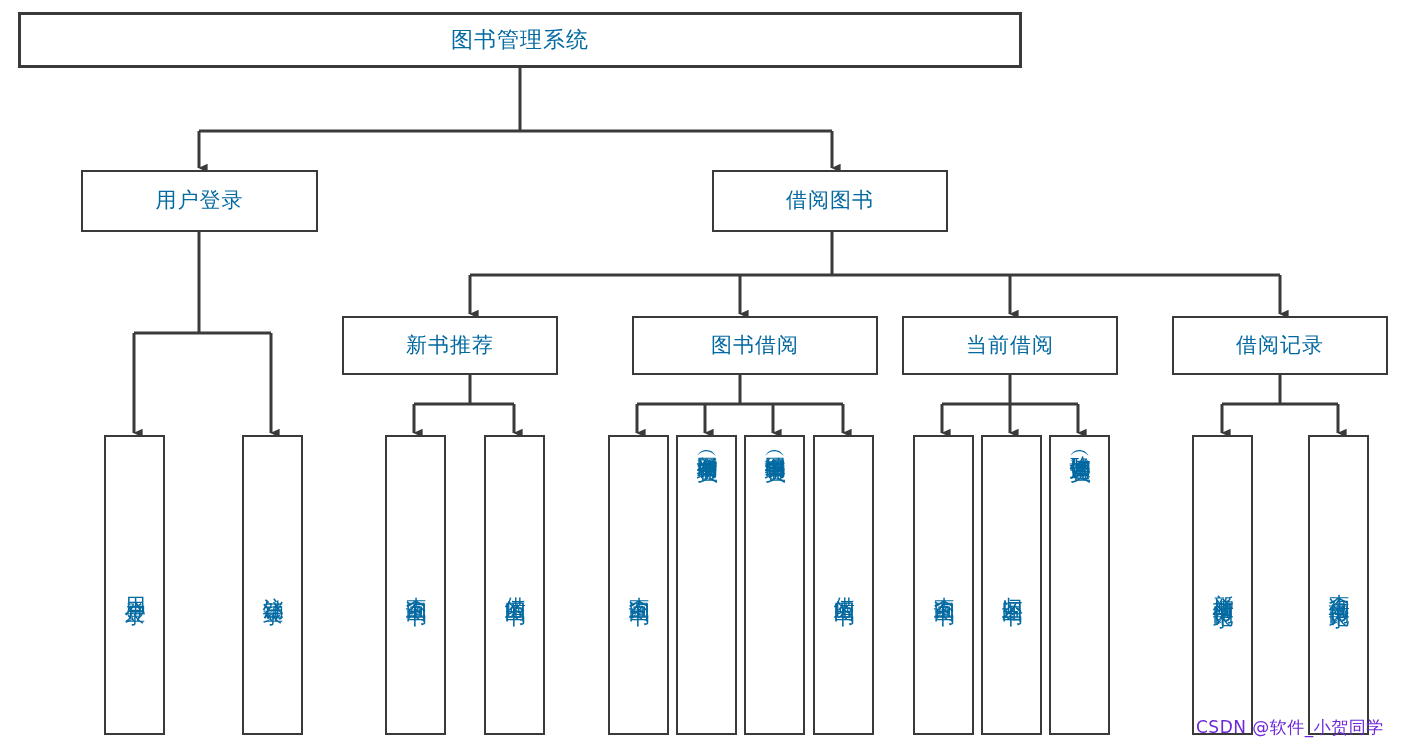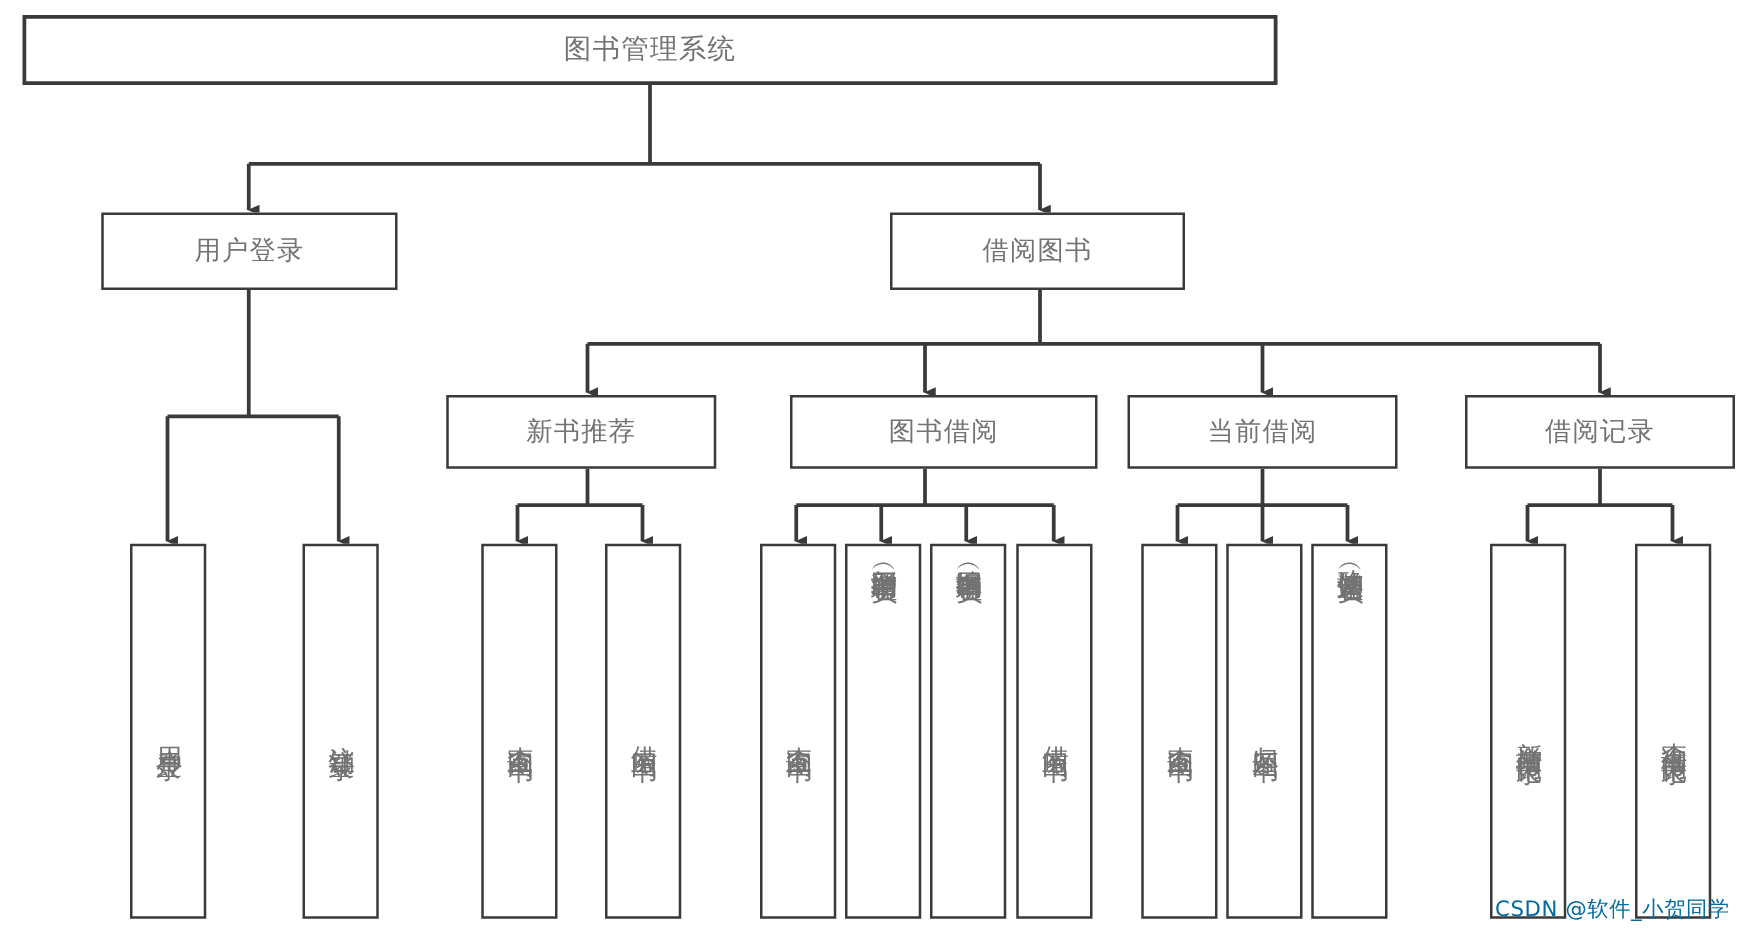--- a/index.html
+++ b/index.html
@@ -27,21 +27,21 @@
     pointer-events: none;
   }
   .node {
     position: absolute;
     box-sizing: border-box;
     background: #ffffff;
     border: 2px solid #3a3a3a;
     display: flex;
     align-items: center;
     justify-content: center;
-    color: #737373;
+    color: #0369a1;
   }
   .node.root {
     border-width: 3px;
   }
   .node .label {
     font-size: 22px;
     line-height: 1.1;
     letter-spacing: 1px;
     white-space: nowrap;
   }
@@ -67,21 +67,21 @@
   }
   .node.leaf.tall .label {
     letter-spacing: 1px;
   }
   .node.leaf.topalign {
     align-items: flex-start;
   }
   .watermark {
     position: absolute;
     font-size: 17px;
-    color: #0369a1;
+    color: #6d28d9;
     letter-spacing: 0.5px;
     white-space: nowrap;
     user-select: none;
   }
 </style>
 </head>
 <body>
 
 <div id="canvas">
 
@@ -140,21 +140,21 @@
   </div>
 
   <div class="node level2" style="left:81px; top:170px; width:237px; height:62px;">
     <span class="label">用户登录</span>
   </div>
 
   <div class="node level2" style="left:712px; top:170px; width:236px; height:62px;">
     <span class="label">借阅图书</span>
   </div>
 
-  <div class="node level3" style="left:357px; top:316px; width:216px; height:59px;">
+  <div class="node level3" style="left:342px; top:316px; width:216px; height:59px;">
     <span class="label">新书推荐</span>
   </div>
 
   <div class="node level3" style="left:632px; top:316px; width:246px; height:59px;">
     <span class="label">图书借阅</span>
   </div>
 
   <div class="node level3" style="left:1172px; top:316px; width:216px; height:59px;">
     <span class="label">借阅记录</span>
   </div>

